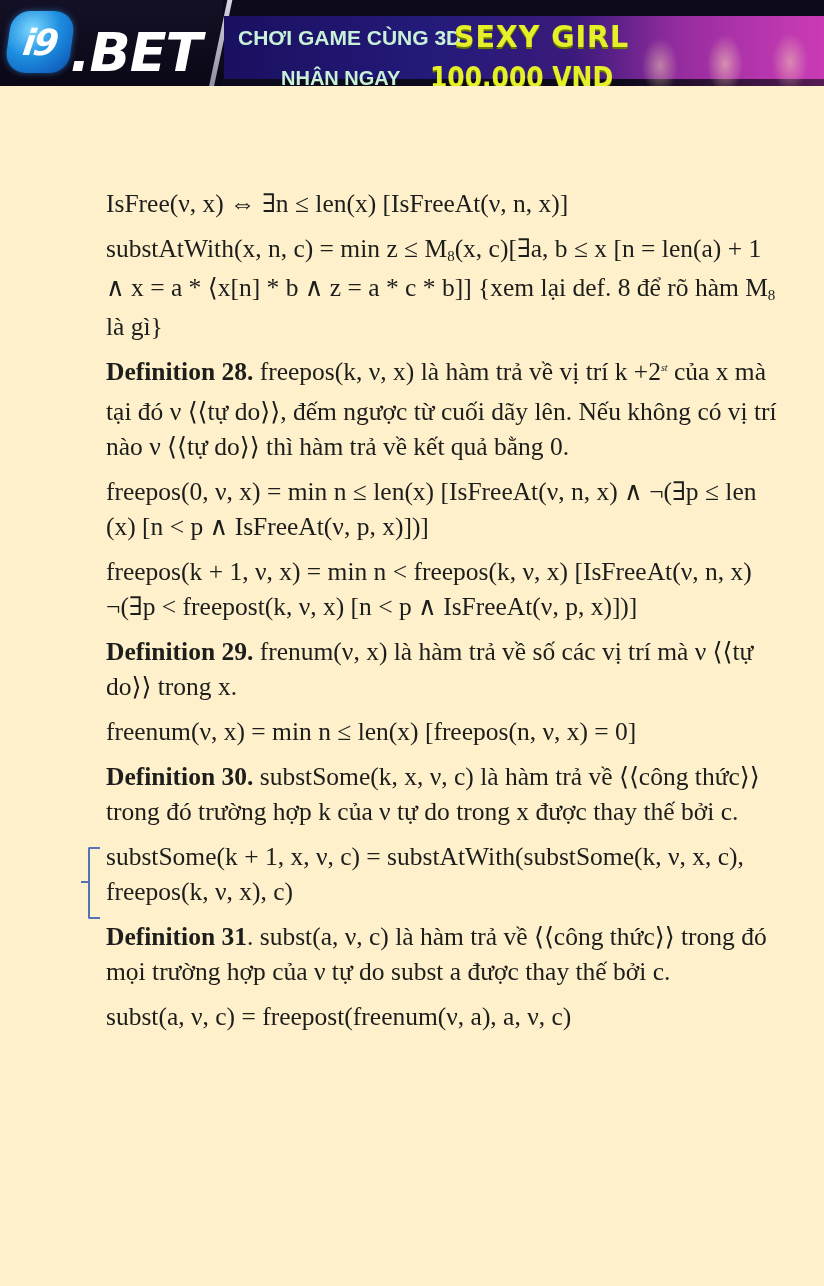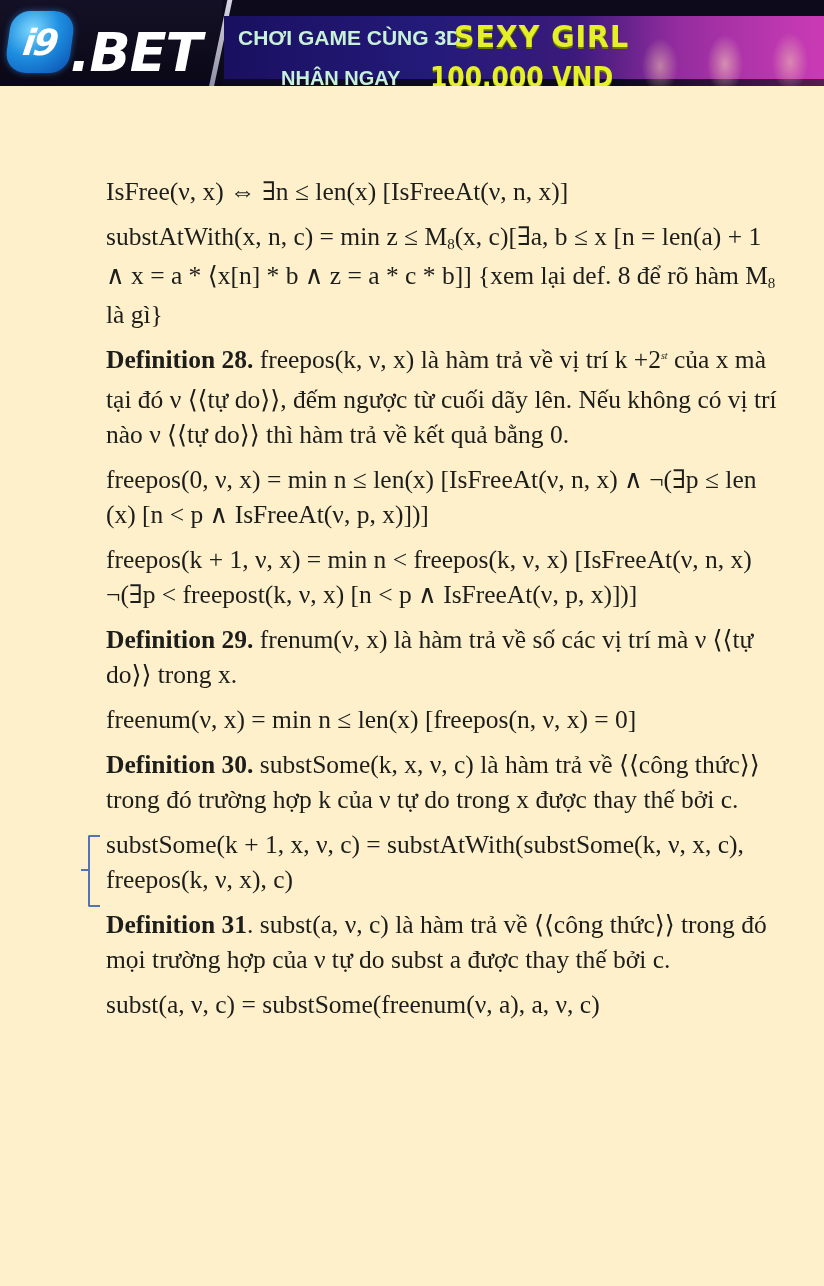--- a/index.html
+++ b/index.html
@@ -121,21 +121,21 @@
         radial-gradient(ellipse 26px 40px at 40px 50px, rgba(240,200,180,0.55), transparent 70%),
         radial-gradient(ellipse 26px 42px at 105px 48px, rgba(245,205,185,0.6), transparent 70%),
         radial-gradient(ellipse 26px 42px at 170px 46px, rgba(240,200,180,0.55), transparent 70%),
         linear-gradient(90deg, rgba(120,30,140,0.0), rgba(220,60,190,0.35));
     }
 
     
     .doc {
       position: absolute;
       left: 106px;
-      top: 174px;
+      top: 186px;
       width: 680px;
       font-size: 25.5px;
       line-height: 35px;
     }
     .doc p {
       margin: 0 0 10px 0;
       padding: 0;
     }
     .doc b {
       font-weight: bold;
@@ -239,16 +239,16 @@
     <p>
       <span>substSome(k + 1, x, ν, c) = substAtWith(substSome(k, ν, x, c), freepos(k, ν, x), c)</span>
     </p>
   </div>
 
   <p>
     <b>Definition 31</b><span>. subst(a, ν, c) là hàm trả về ⟨⟨công thức⟩⟩ trong đó mọi trường hợp của ν tự do subst a được thay thế bởi c.</span>
   </p>
 
   <p>
-    <span>subst(a, ν, c) = substSome(freenum(ν, a), a, ν, c)</span>
+    <span>subst(a, ν, c) = freepost(freenum(ν, a), a, ν, c)</span>
   </p>
 
 </div>
 
 </body></html>

